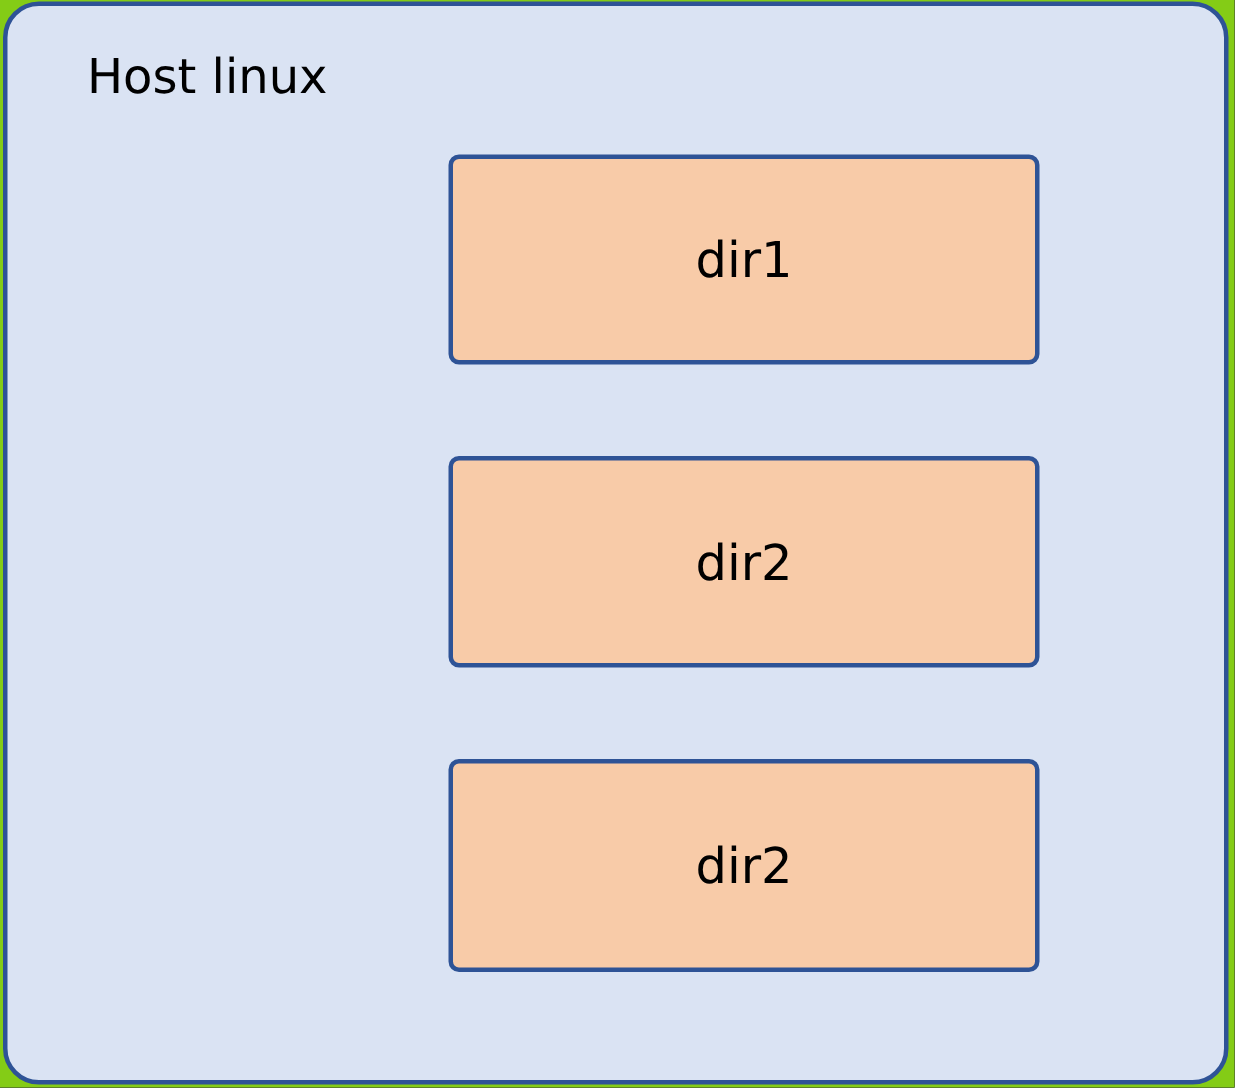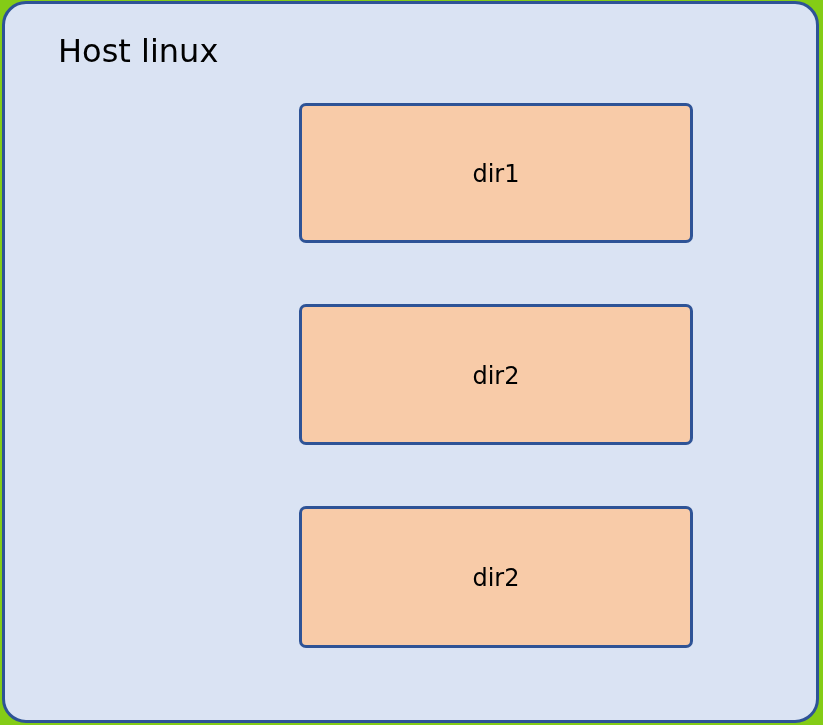--- a/index.html
+++ b/index.html
@@ -60,21 +60,21 @@
   .dir-box.box-1 { top: 300px; height: 141px; }
   .dir-box.box-2 { top: 502px; height: 142px; }
 
   .dir-label {
     position: absolute;
     left: 0;
     right: 0;
     top: 50%;
     transform: translateY(-48%);
     text-align: center;
-    font-size: 24px;
+    font-size: 33px;
     line-height: 40px;
     color: #000000;
     white-space: nowrap;
   }
 </style>
 </head>
 <body>
 
 <div id="canvas">
 

